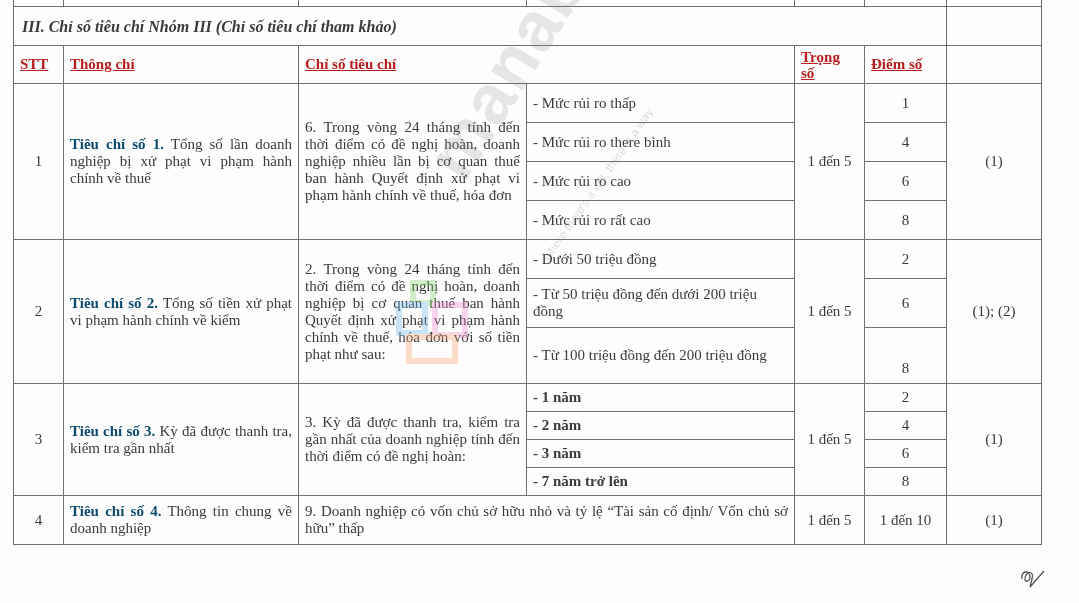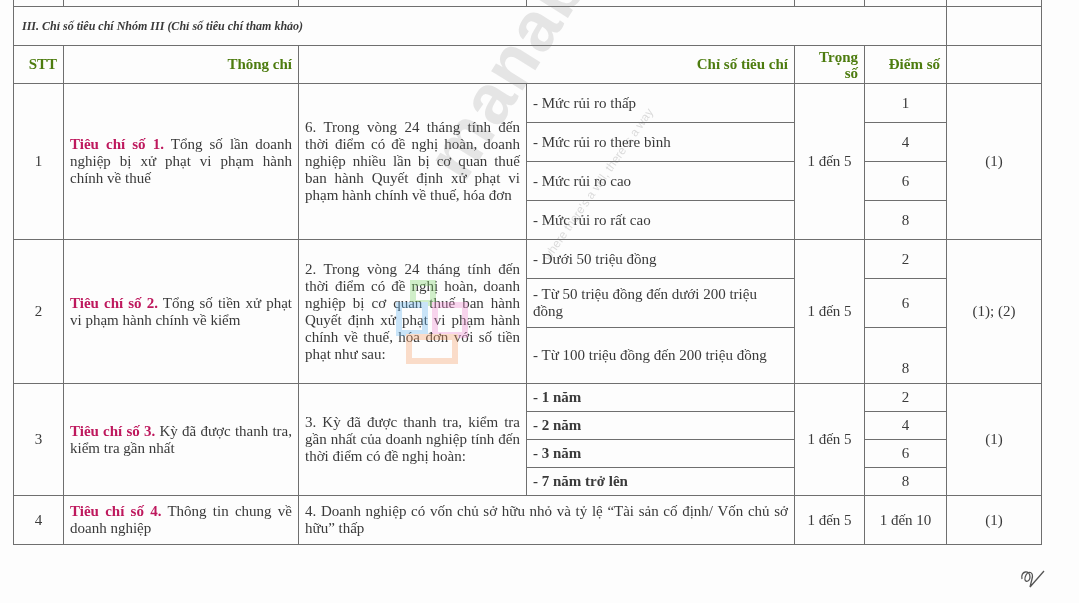--- a/index.html
+++ b/index.html
@@ -12,27 +12,27 @@
   .page { position:absolute; left:13px; top:0; width:1028px; }
   table {
     border-collapse:collapse; width:1028px; table-layout:fixed;
     font-size:15px; line-height:17px;
   }
   td, th {
     border:1px solid #6f6f6f; padding:0 6px; vertical-align:middle;
     font-weight:normal;
   }
   .top-strip td { height:6px; border-top:none; padding:0; }
-  .section td { height:38px; font-style:italic; font-weight:bold; font-size:12px; padding-left:8px; }
+  .section td { height:38px; font-style:italic; font-weight:bold; font-size:16px; padding-left:8px; }
   .section td.blank { font-style:normal; }
-  .hdr th { height:37px; font-weight:bold; font-size:15px; text-align:right; color:#4d7c0f; }
+  .hdr th { height:37px; font-weight:bold; font-size:15px; text-align:left; color:#b91c1c;text-decoration:underline; }
   .hdr th.trong { line-height:16px; }
   .c { text-align:center; }
   .j { text-align:justify; text-align-last:left; }
-  .crit b { font-weight:bold; color:#be185d; }
+  .crit b { font-weight:bold; color:#0c4a6e; }
   .r1 td.opt { height:38px; }
   .r2a td.opt { height:38px; }
   .r2b, .r2c { }
   .r3 td.opt { height:27px;font-weight:bold; }
   .r4 td { height:48px; }
   .wm {
     position:absolute; pointer-events:none;
   }
   .wm-text {
     left:410px; top:150px; font-family:"Liberation Sans", sans-serif;
@@ -145,21 +145,21 @@
     <td class="c">6</td>
   </tr>
   <tr class="r3">
     <td class="opt">- 7 năm trở lên</td>
     <td class="c">8</td>
   </tr>
 
   <tr class="r4">
     <td class="c">4</td>
     <td class="j crit"><b>Tiêu chí số 4.</b><span> Thông tin chung về doanh nghiệp</span></td>
-    <td colspan="2" class="j">4. Doanh nghiệp có vốn chủ sở hữu nhỏ và tỷ lệ “Tài sản cố định/ Vốn chủ sở hữu” thấp</td>
+    <td colspan="2" class="j">9. Doanh nghiệp có vốn chủ sở hữu nhỏ và tỷ lệ “Tài sản cố định/ Vốn chủ sở hữu” thấp</td>
     <td class="c">1 đến 5</td>
     <td class="c">1 đến 10</td>
     <td class="c">(1)</td>
   </tr>
 </tbody>
     </table>
 </div>
 
 <div class="wm wm-text">manabox</div>
 <div class="wm wm-tag">where there's a will, there is a way</div>

